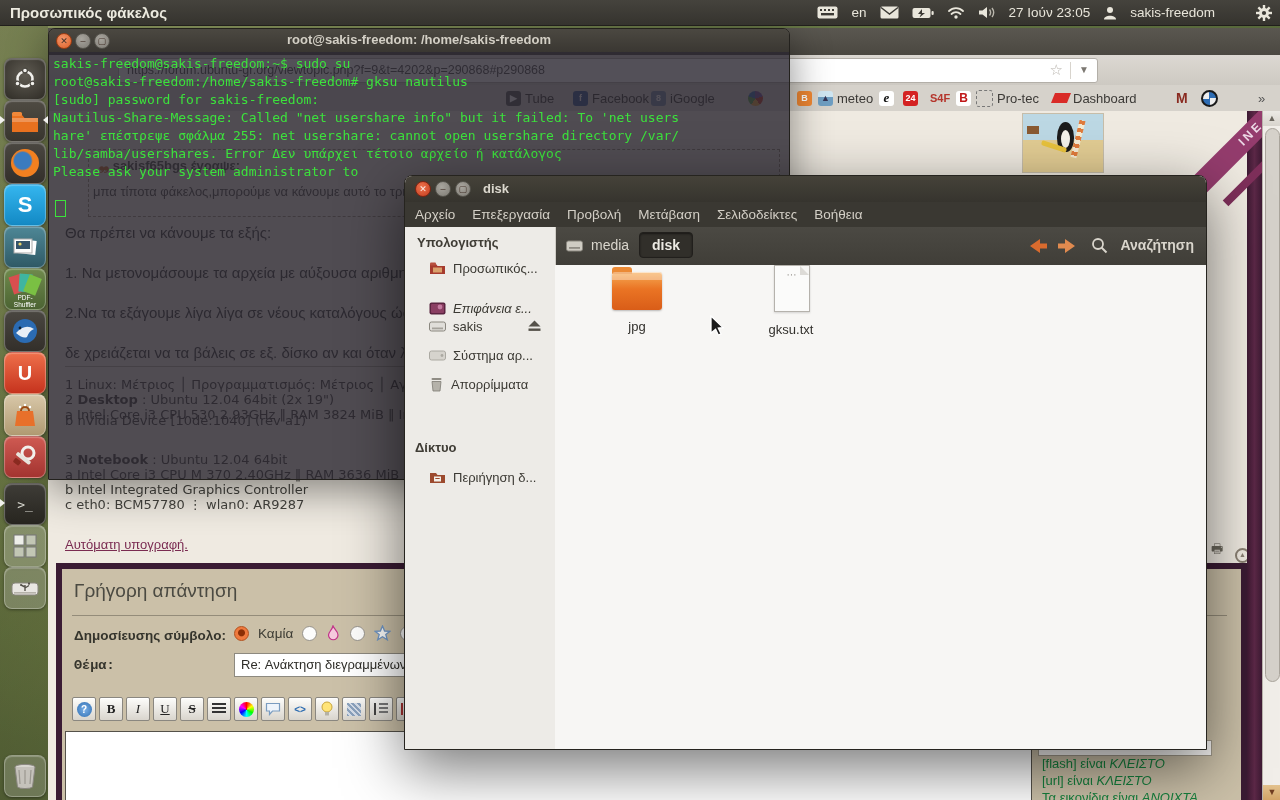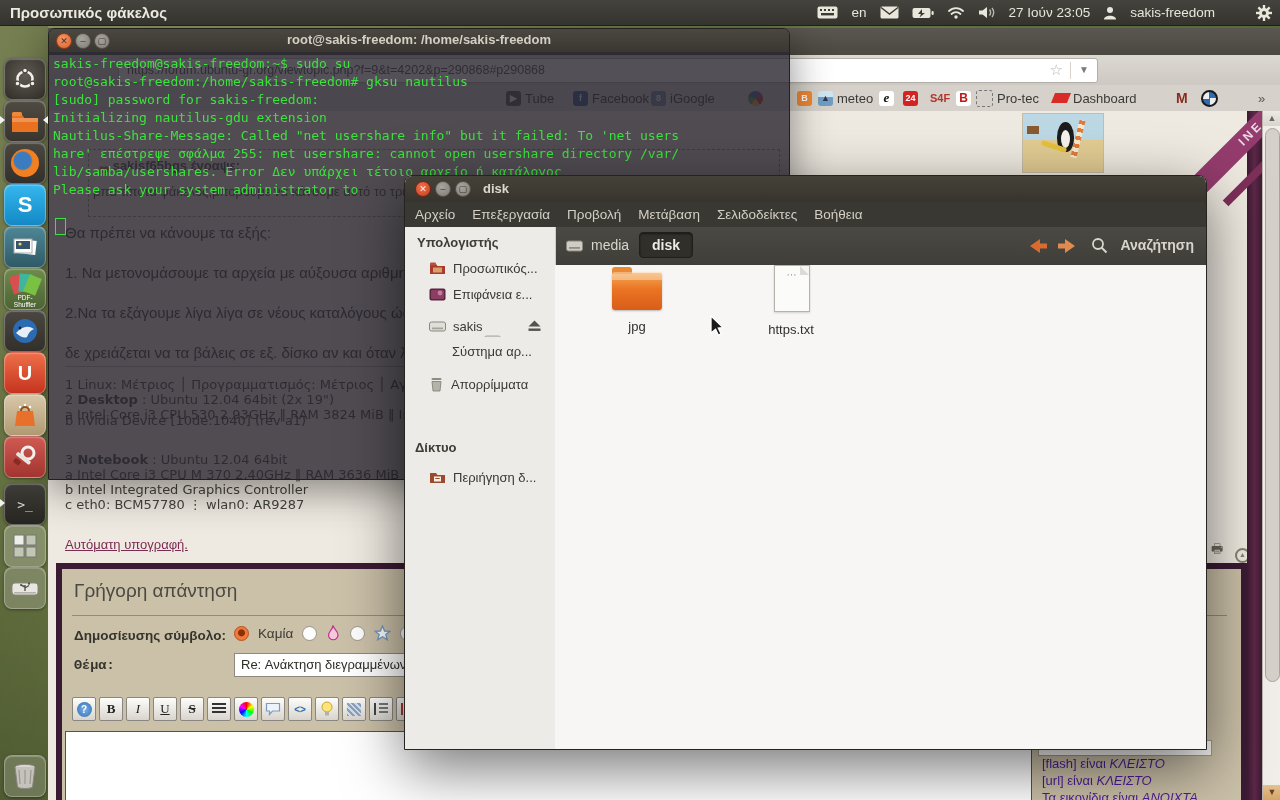--- a/index.html
+++ b/index.html
@@ -43,21 +43,21 @@
   #qr-hr{left:10px;right:14px;top:46px;border-top:1px solid #948c7a;height:0;}
   .qlabel{font-size:13.5px;font-weight:bold;color:#35342c;}
   .radio{width:13px;height:13px;border-radius:50%;background:#fdfdfc;border:1px solid #97938c;flex:0 0 auto;}
   .radio.sel{background:radial-gradient(circle at 50% 45%,#8c2f05 0 3px,#ef7a3e 4px);border:1px solid #b44f1b;}
   #subject{left:172px;top:84px;width:250px;height:22px;background:#fff;border:1px solid #8d897f;
     font-size:13px;color:#2e2d28;line-height:22px;padding-left:6px;white-space:nowrap;overflow:hidden;}
   .bb{width:22px;height:22px;border:1px solid #8a8780;border-radius:2px;flex:0 0 auto;
     background:linear-gradient(#fdfdfb,#d9d5cd);box-shadow:inset 0 1px 0 #fff;
     display:flex;align-items:center;justify-content:center;font-size:13px;color:#222;}
   #textarea{left:3px;top:162px;width:965px;height:240px;background:#fff;border:1px solid #55524a;}
-  .statusline{font-size:13px;color:#4c1d95;white-space:nowrap;}
+  .statusline{font-size:13px;color:#15803d;white-space:nowrap;}
   .statusline i{font-style:italic;}
   #ribbonbar{left:1199px;top:0;width:15px;bottom:-8px;background:linear-gradient(90deg,#3d1a33,#5c2847 50%,#3d1a33);}
   #ribbon{left:1128px;top:12px;width:150px;height:21px;background:#943c6d;transform:rotate(-45deg);
     color:#ecd9e6;font-size:12px;font-weight:bold;letter-spacing:3px;text-align:center;line-height:21px;z-index:1;}
   #ribbon2{left:1160px;top:46px;width:120px;height:8px;background:#7e2f5a;transform:rotate(-45deg);}
   #pg-scroll{left:1214px;top:0;width:18px;bottom:0;background:#f1eee9;border-left:1px solid #b9b4ac;z-index:2;}
   .scr-btn{left:0;right:0;height:15px;background:linear-gradient(#eceae5,#d8d4cd);color:#6b675f;
     font-size:9px;text-align:center;line-height:15px;}
   #pg-thumb{left:2px;top:17px;width:13px;height:552px;background:#d5d1ca;border:1px solid #a9a49b;border-radius:8px;}
 
@@ -303,21 +303,20 @@
     <div id="term-tb" class="abs">
       <span class="wbtn" style="position:absolute;left:7px;top:4px;background:radial-gradient(circle at 40% 35%,#f5976b,#dd5f27);border:1px solid #9c3c12;">✕</span>
       <span class="wbtn" style="position:absolute;left:26px;top:4px;background:radial-gradient(circle at 40% 35%,#a8a59e,#7e7b74);border:1px solid #55534c;">–</span>
       <span class="wbtn" style="position:absolute;left:45px;top:4px;background:radial-gradient(circle at 40% 35%,#a8a59e,#7e7b74);border:1px solid #55534c;">▢</span>
       <span class="ttl">root@sakis-freedom: /home/sakis-freedom</span>
     </div>
     <div id="term-body" class="abs">
       <div class="ln">sakis-freedom@sakis-freedom:~$ sudo su</div>
       <div class="ln">root@sakis-freedom:/home/sakis-freedom# gksu nautilus</div>
       <div class="ln">[sudo] password for sakis-freedom:</div>
-      <div class="ln">Initializing nautilus-gdu extension</div>
       <div class="ln">Nautilus-Share-Message: Called "net usershare info" but it failed: To 'net users</div>
       <div class="ln">hare' επέστρεψε σφάλμα 255: net usershare: cannot open usershare directory /var/</div>
       <div class="ln">lib/samba/usershares. Error Δεν υπάρχει τέτοιο αρχείο ή κατάλογος</div>
       <div class="ln">Please ask your system administrator to</div>
       <div id="cursor"></div>
     </div>
   </div>
 
   <div id="naut" class="abs">
     <div id="n-tb" class="abs">
@@ -356,40 +355,40 @@
     <div id="n-side" class="abs">
       <div class="abs sb-h" style="left:12px;top:8px;">Υπολογιστής</div>
       <div class="abs sb-row" style="top:28px;">
         <svg width="17" height="14">
             <path d="M1 3 h6 l1.5 2 H16 v8 H1 Z" fill="#a63b2e"></path>
             <rect x="1" y="1.5" width="6" height="3" rx="1" fill="#b8503f"></rect>
             <rect x="4" y="6.5" width="9" height="5" fill="#d9a06b"></rect>
           </svg>
         <span>Προσωπικός...</span>
         </div>
-      <div class="abs sb-row" style="top:54px;">
+      <div class="abs sb-row" style="top:68px;font-style:italic;">
         <svg width="17" height="13">
             <rect x="0.5" y="0.5" width="16" height="12" rx="2" fill="#5b2440"></rect>
             <rect x="2" y="2" width="13" height="9" rx="1" fill="#8a3e62"></rect>
             <circle cx="11" cy="5" r="2.4" fill="#c47ba0"></circle>
           </svg>
         <span>Επιφάνεια ε...</span>
         </div>
       <div class="abs sb-row" style="top:86px;">
         <svg width="17" height="14">
             <rect x="0.5" y="3" width="16" height="9" rx="2" fill="#e0ded9" stroke="#8a877f"></rect>
             <rect x="3" y="8.5" width="11" height="1.8" fill="#a5a29b"></rect>
           </svg>
         <span>sakis</span>
         </div>
       <svg class="abs" style="left:122px;top:92px;" width="15" height="13">
           <path d="M1.5 7.5 L7.5 1.5 L13.5 7.5 Z" fill="#55524a"></path>
           <rect x="1.5" y="9.5" width="12" height="2.4" fill="#55524a"></rect>
         </svg>
-      <div class="abs sb-row" style="top:106px;flex-direction:column;">
+      <div class="abs sb-row" style="top:115px;">
         <svg width="17" height="14" style="opacity:.75">
             <rect x="0.5" y="3" width="16" height="9" rx="2" fill="#cfccc5" stroke="#96938b"></rect>
             <circle cx="13" cy="7.5" r="1.4" fill="#96938b"></circle>
           </svg>
         <span>Σύστημα αρ...</span>
         </div>
       <div class="abs sb-row" style="top:144px;">
         <svg width="15" height="15">
             <rect x="2.5" y="1" width="10" height="2" rx="1" fill="#8f8c84"></rect>
             <path d="M3 4.5 h9 l-1 9.5 h-7 Z" fill="#b5b2aa" stroke="#7e7b73" stroke-width=".8"></path>
@@ -408,21 +407,21 @@
     </div>
     <div id="n-files" class="abs">
       <div class="abs">
         <div id="bigfolder" class="abs"></div>
         <div class="abs ficon-label" style="left:57px;top:54px;width:50px;">jpg</div>
       </div>
       <div class="abs">
         <div id="page-icon" class="abs">
             <span class="dots">⋯</span>
           </div>
-        <div class="abs ficon-label" style="left:186px;top:57px;width:100px;">https.txt</div>
+        <div class="abs ficon-label" style="left:186px;top:57px;width:100px;">gksu.txt</div>
       </div>
       <svg class="abs" style="left:155px;top:50px;" width="15" height="22">
           <path d="M1 1 L1 18 L5.6 14.2 L8.3 20 L11 18.8 L8.3 13 L13 12.6 Z" fill="#1a1a1a" stroke="#fff" stroke-width="1.3"></path>
         </svg>
     </div>
   </div>
 
   <div id="launcher" class="abs">
     <div class="abs tile" style="top:33px;background:radial-gradient(circle at 50% 40%,#605c53,#2f2c26);">
       <svg width="24" height="24">

